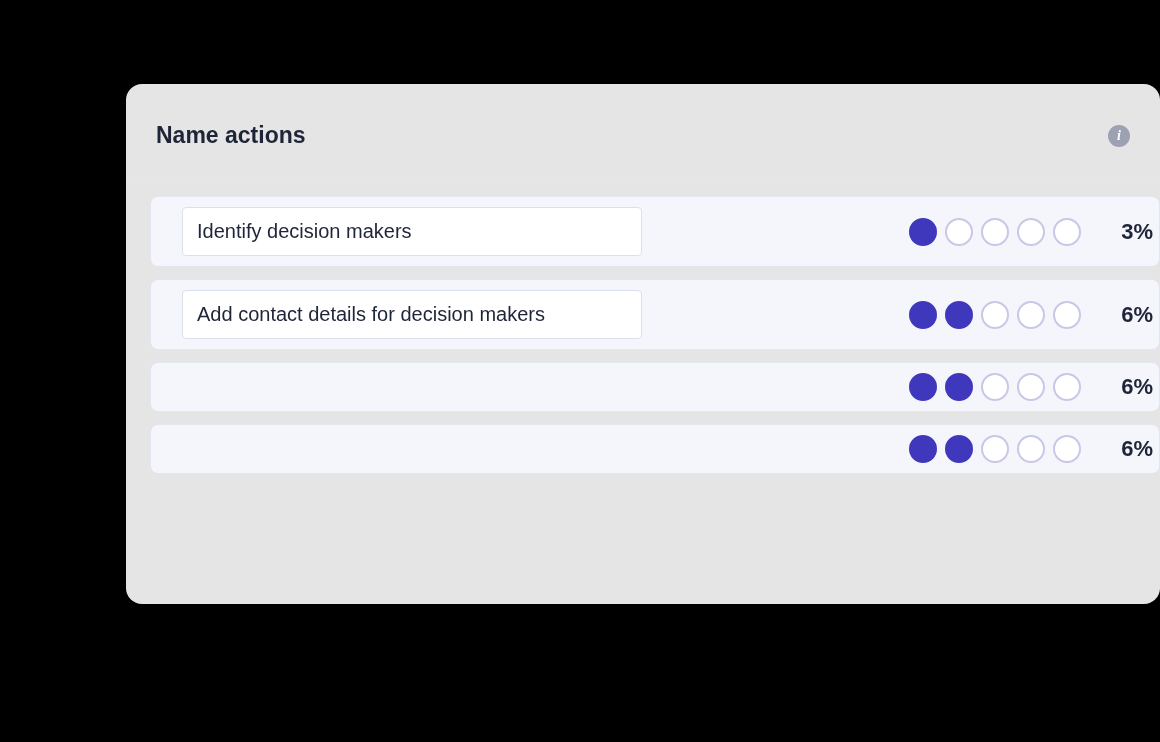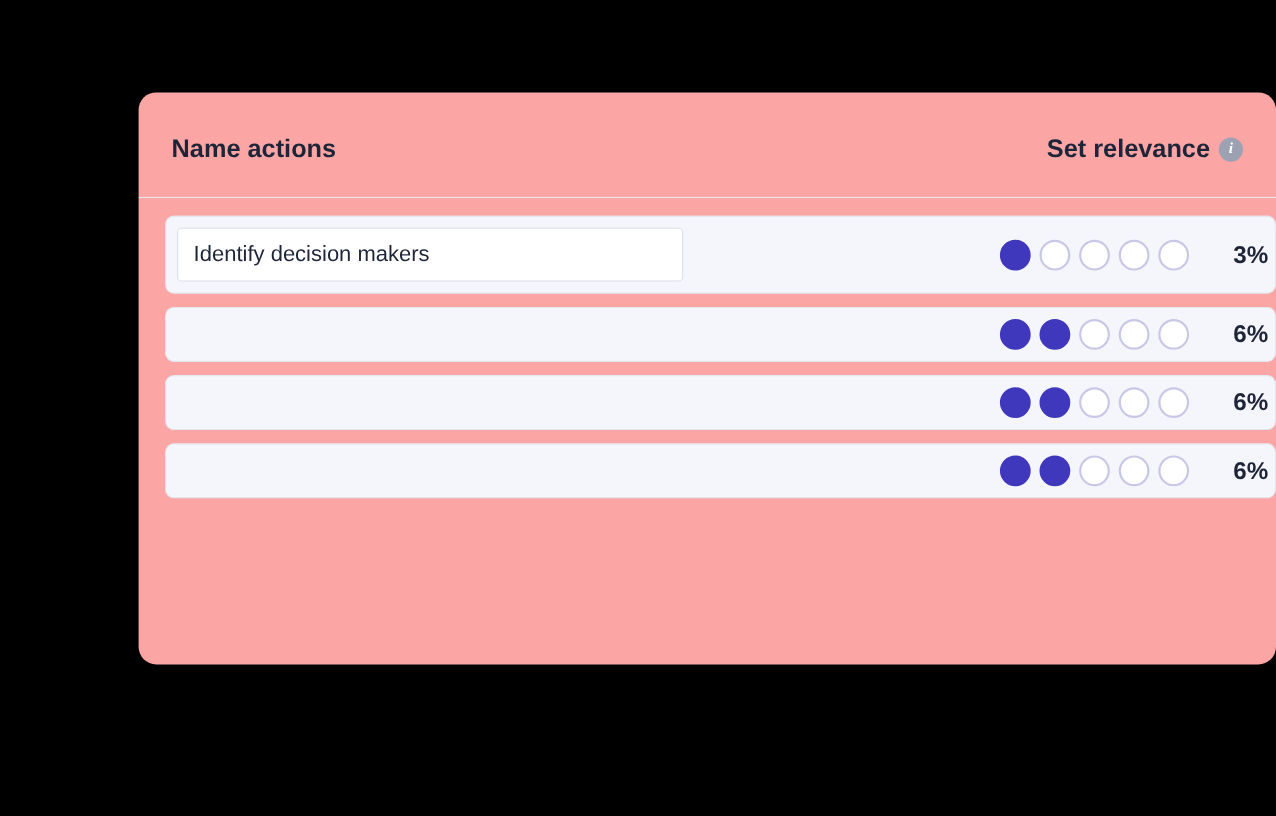--- a/index.html
+++ b/index.html
@@ -9,21 +9,21 @@
       width: 1160px;
       height: 742px;
       overflow: hidden;
     }
     .card {
       position: absolute;
       top: 84px;
       left: 126px;
       width: 1034px;
       height: 520px;
-      background: #fca5a5;
+      background: #e5e5e5;
       border-radius: 16px;
       overflow: hidden;
       box-shadow: 0 4px 24px rgba(0,0,0,0.1);
     }
     .card-header {
       display: flex;
       align-items: center;
       justify-content: space-between;
       padding: 38px 30px 30px 30px;
       border-bottom: 1px solid #e5e7ef;
@@ -68,20 +68,21 @@
     }
     .row-input {
       flex: 0 0 460px;
       background: #fff;
       border: 1px solid #dcdfec;
       border-radius: 4px;
       padding: 12px 14px;
       font-size: 20px;
       color: #1e2538;
       font-family: inherit;
+      margin-left: 21px;
     }
     .spacer { flex: 1; }
     .dots {
       display: flex;
       gap: 8px;
       align-items: center;
     }
     .dot {
       width: 28px;
       height: 28px;
@@ -104,38 +105,38 @@
       margin-left: 18px;
     }
   </style>
 </head>
 <body>
 
 <div class="card">
   <div class="card-header">
     <div class="header-title">Name actions</div>
     <div class="header-right">
-      <div class="header-title">Set relevance</div>
       <div class="info-icon">i</div>
     </div>
   </div>
   <div class="rows" id="rows">
       <div class="row">
         <input class="row-input" type="text" value="Identify decision makers" style="">
         <div class="spacer"></div>
         <div class="dots">
           <div class="dot filled"></div>
           <div class="dot"></div>
           <div class="dot"></div>
           <div class="dot"></div>
           <div class="dot"></div>
         </div>
         <div class="percent">3%</div>
       </div>
       <div class="row">
+        <input class="row-input" type="text" value="Add contact details for decision makers" style="">
         <div class="spacer"></div>
         <div class="dots">
           <div class="dot filled"></div>
           <div class="dot filled"></div>
           <div class="dot"></div>
           <div class="dot"></div>
           <div class="dot"></div>
         </div>
         <div class="percent">6%</div>
       </div>

